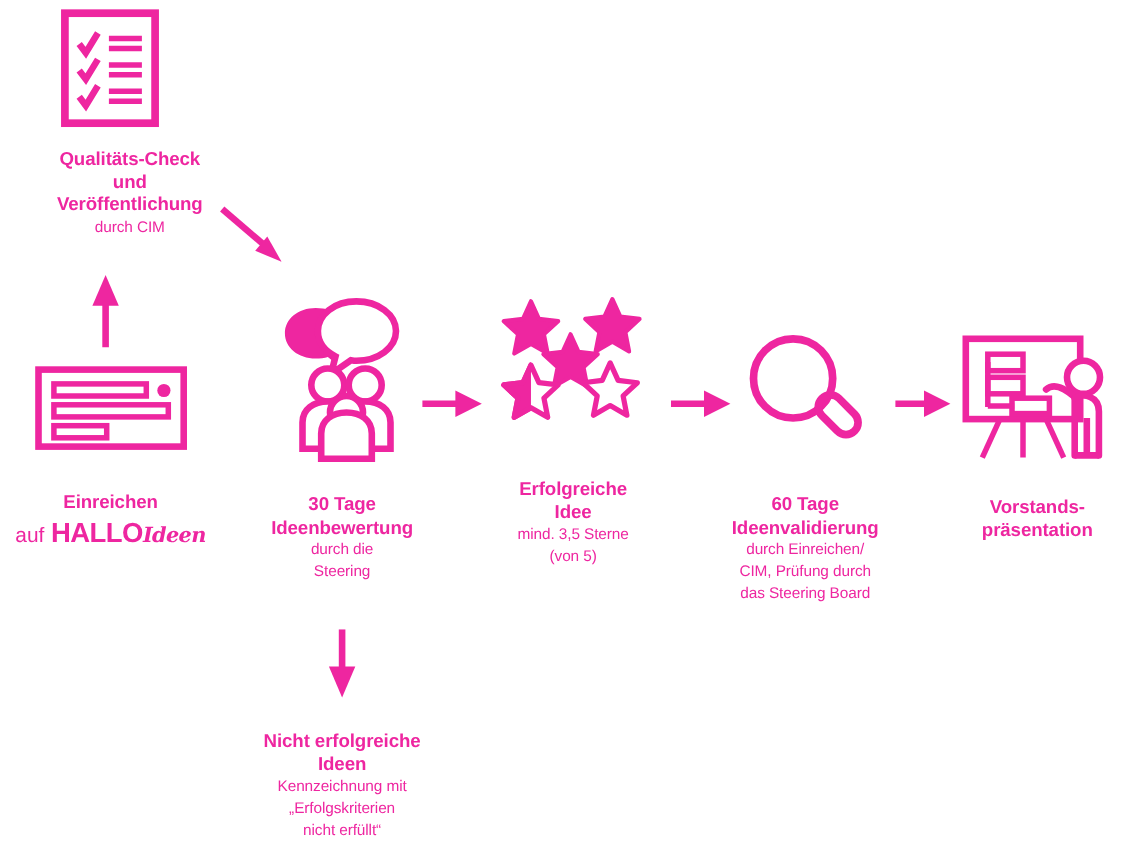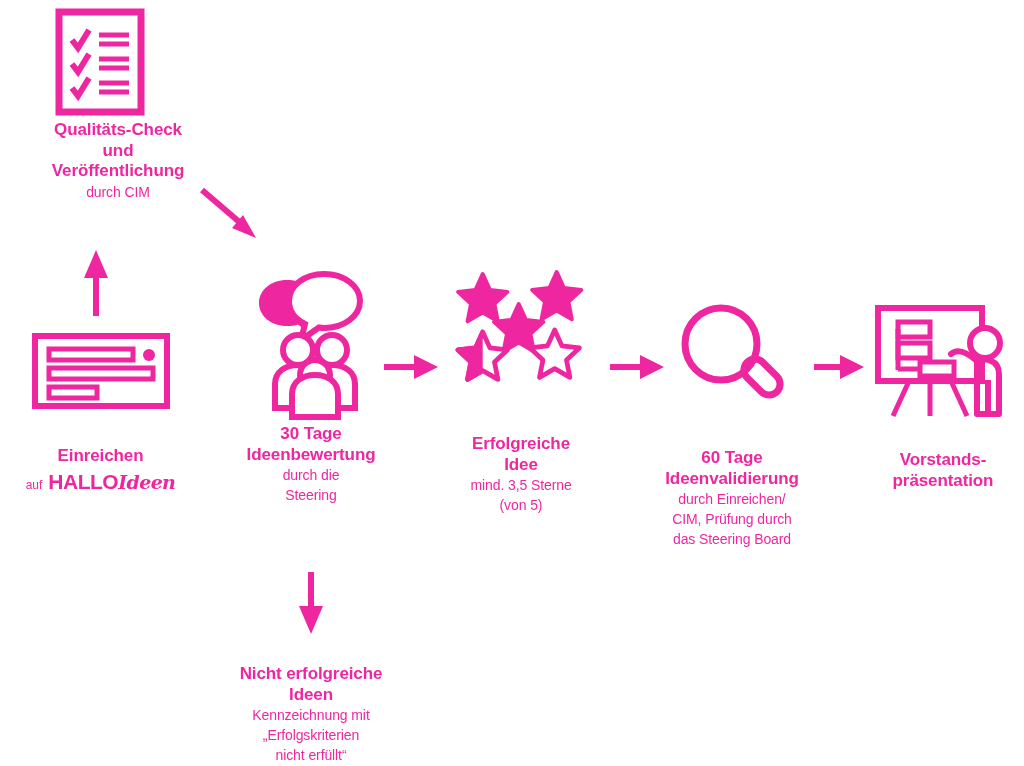--- a/index.html
+++ b/index.html
@@ -45,25 +45,25 @@
   }
   .arrow {
     position: absolute;
   }
   .logo-line {
     white-space: nowrap;
     display: block;
   }
   .logo-auf {
     font-weight: normal;
-    font-size: 12px;
+    font-size: 19px;
   }
   .logo-hallo {
     font-weight: bold;
-    font-size: 21px;
+    font-size: 25px;
     letter-spacing: -0.5px;
   }
   .logo-ideen {
     font-family: "DejaVu Serif", serif;
     font-style: italic;
     font-weight: bold;
     font-size: 19px;
     letter-spacing: -0.6px;
   }
 </style>
@@ -84,21 +84,21 @@
         <g stroke="#EE26A0" stroke-width="5">
           <line x1="44" y1="27" x2="74" y2="27"></line>
           <line x1="44" y1="36" x2="74" y2="36"></line>
           <line x1="44" y1="51" x2="74" y2="51"></line>
           <line x1="44" y1="60" x2="74" y2="60"></line>
           <line x1="44" y1="75" x2="74" y2="75"></line>
           <line x1="44" y1="84" x2="74" y2="84"></line>
         </g>
       </svg>
     </div>
-    <p class="caption" style="padding-left:36px;">
+    <p class="caption" style="margin-top:14px;padding-left:36px;">
       <span class="cap-strong">Qualitäts-Check</span><br>
       <span class="cap-strong">und</span><br>
       <span class="cap-strong">Veröffentlichung</span><br>
       <span class="cap-normal">durch CIM</span>
     </p>
   </div>
 
   <div class="arrow" style="left:76px; top:248px;">
     <svg width="40" height="68" viewBox="0 0 40 68" aria-hidden="true">
       <line x1="20" y1="68" x2="20" y2="22" stroke="#EE26A0" stroke-width="6"></line>
@@ -144,21 +144,21 @@
         <circle cx="45" cy="82" r="15" fill="#FFFFFF" stroke="#EE26A0" stroke-width="6"></circle>
         <path d="M22 140 L22 116 C22 104 32 97 45 97 C58 97 68 104 68 116 L68 140 Z" fill="#FFFFFF" stroke="#EE26A0" stroke-width="6"></path>
 
         <circle cx="79" cy="82" r="15" fill="#FFFFFF" stroke="#EE26A0" stroke-width="6"></circle>
         <path d="M56 140 L56 116 C56 104 66 97 79 97 C92 97 102 104 102 116 L102 140 Z" fill="#FFFFFF" stroke="#EE26A0" stroke-width="6"></path>
 
         <circle cx="62" cy="107" r="15" fill="#FFFFFF" stroke="#EE26A0" stroke-width="6"></circle>
         <path d="M39 149 L39 126 C39 114 49 107 62 107 C75 107 85 114 85 126 L85 149 Z" fill="#FFFFFF" stroke="#EE26A0" stroke-width="6"></path>
       </svg>
     </div>
-    <p class="caption" style="">
+    <p class="caption" style="margin-top:24px;">
       <span class="cap-strong">30 Tage</span><br>
       <span class="cap-strong">Ideenbewertung</span><br>
       <span class="cap-normal">durch die</span><br>
       <span class="cap-normal">Steering</span>
     </p>
   </div>
 
   <div class="arrow" style="left:382px; top:351px;">
     <svg width="60" height="32" viewBox="0 0 60 32" aria-hidden="true">
       <line x1="2" y1="16" x2="36" y2="16" stroke="#EE26A0" stroke-width="6"></line>

